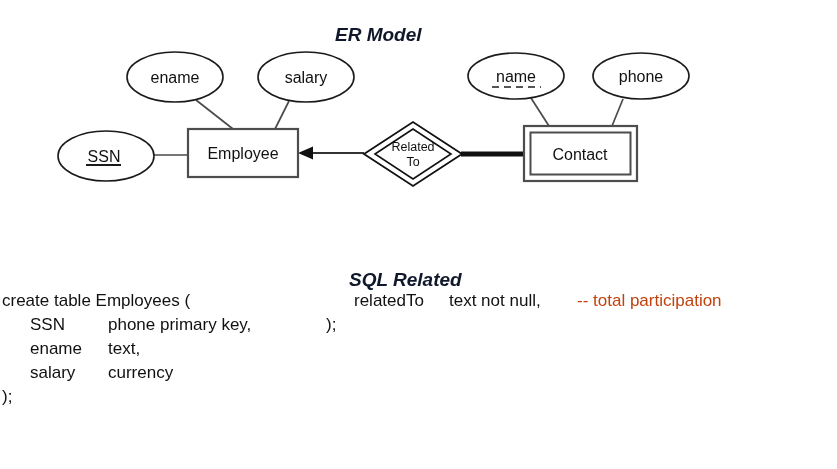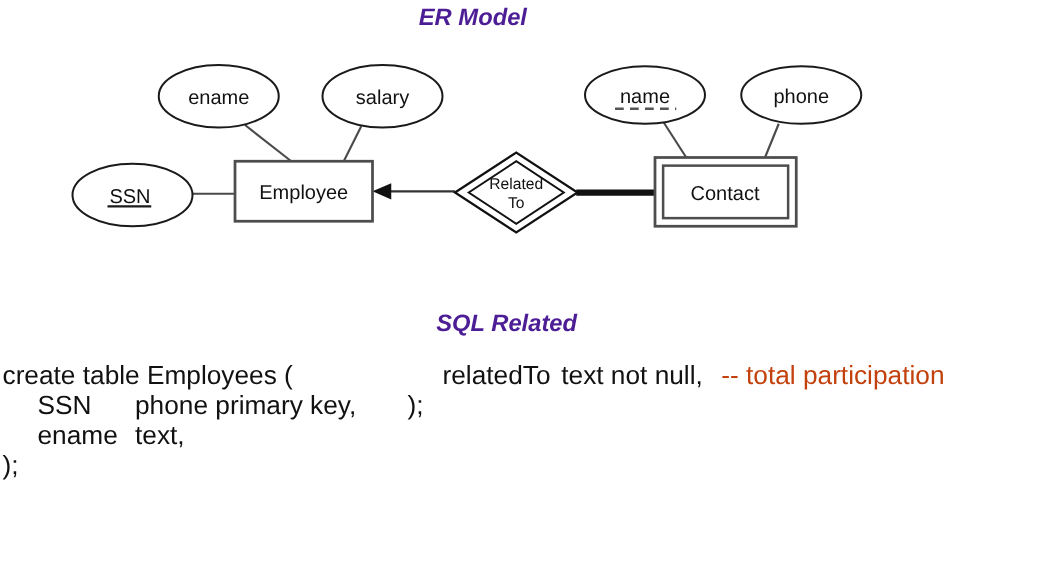--- a/index.html
+++ b/index.html
@@ -6,34 +6,35 @@
   .canvas {
     position: relative;
     width: 837px;
     height: 469px;
     background: #ffffff;
     font-family: "Liberation Sans", sans-serif;
     overflow: hidden;
   }
   .section-title {
     position: absolute;
-    color: #4c1d95;
+    color: #0f172a;
     font-style: italic;
     font-weight: bold;
     font-size: 19px;
     white-space: nowrap;
+    margin-top: 20px;
   }
   #er-title { left: 335px; top: 4px; }
   #sql-title { left: 349px; top: 249px; }
   #er-svg { position: absolute; left: 0; top: 0; }
   #er-svg text { font-family: "Liberation Sans", sans-serif; fill: #111111; }
   .code {
     position: absolute;
     top: 289px;
-    font-size: 21px;
+    font-size: 17px;
     line-height: 24px;
     color: #111111;
     white-space: nowrap;
   }
   #employees-code { left: 2px; }
   #contacts-code { left: 326px; }
   .code .ind { padding-left: 28px; }
   #employees-code .c1 { display: inline-block; width: 78px; }
   #contacts-code .c1 { display: inline-block; width: 95px; }
   #contacts-code .c2 { display: inline-block; width: 128px; }
@@ -89,20 +90,23 @@
   <div class="section-title" id="sql-title">SQL Related</div>
 
   <div class="code" id="employees-code">
     <div class="line">create table Employees (</div>
     <div class="line ind">
       <span class="c1">SSN</span><span class="c2">phone primary key,</span>
     </div>
     <div class="line ind">
       <span class="c1">ename</span><span class="c2">text,</span>
     </div>
+    <div class="line ind">
+      <span class="c1">salary</span><span class="c2">currency</span>
+    </div>
     <div class="line">);</div>
   </div>
 
   <div class="code" id="contacts-code">
     <div class="line ind">
       <span class="c1">relatedTo</span><span class="c2">text not null,</span><span class="comment">-- total participation</span>
     </div>
     <div class="line">);</div>
   </div>
 

